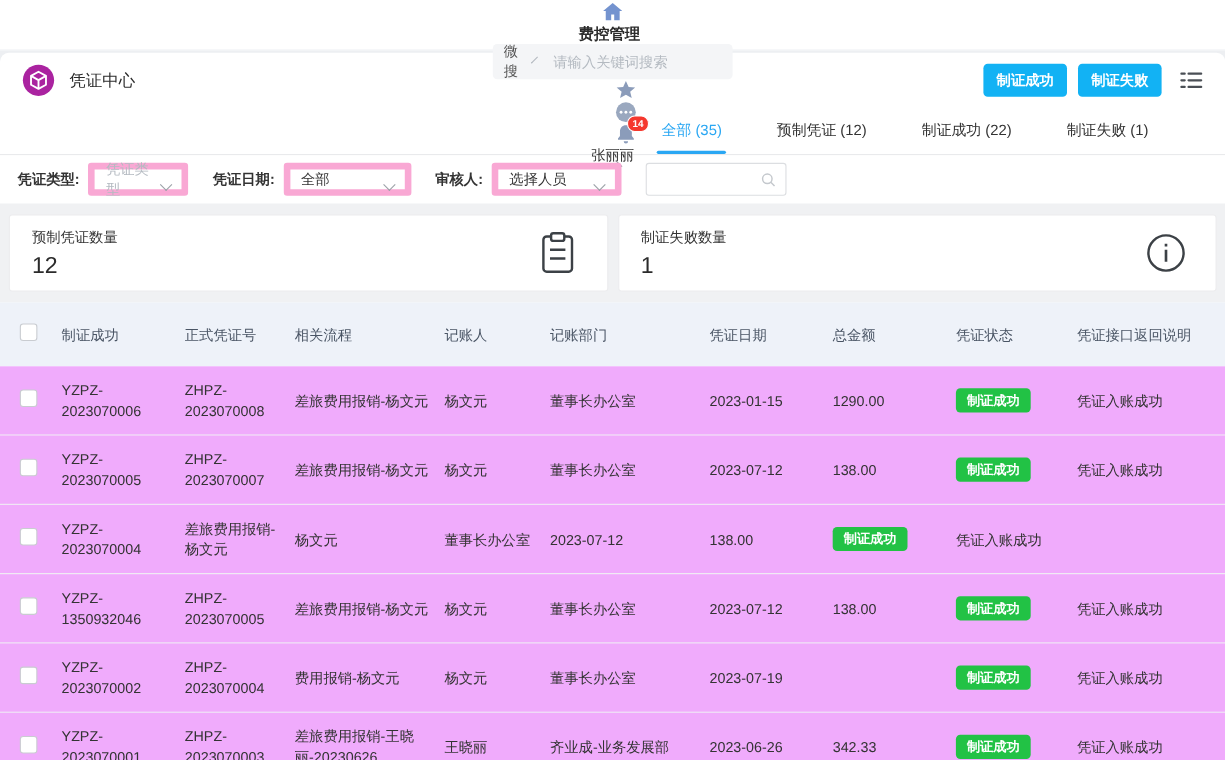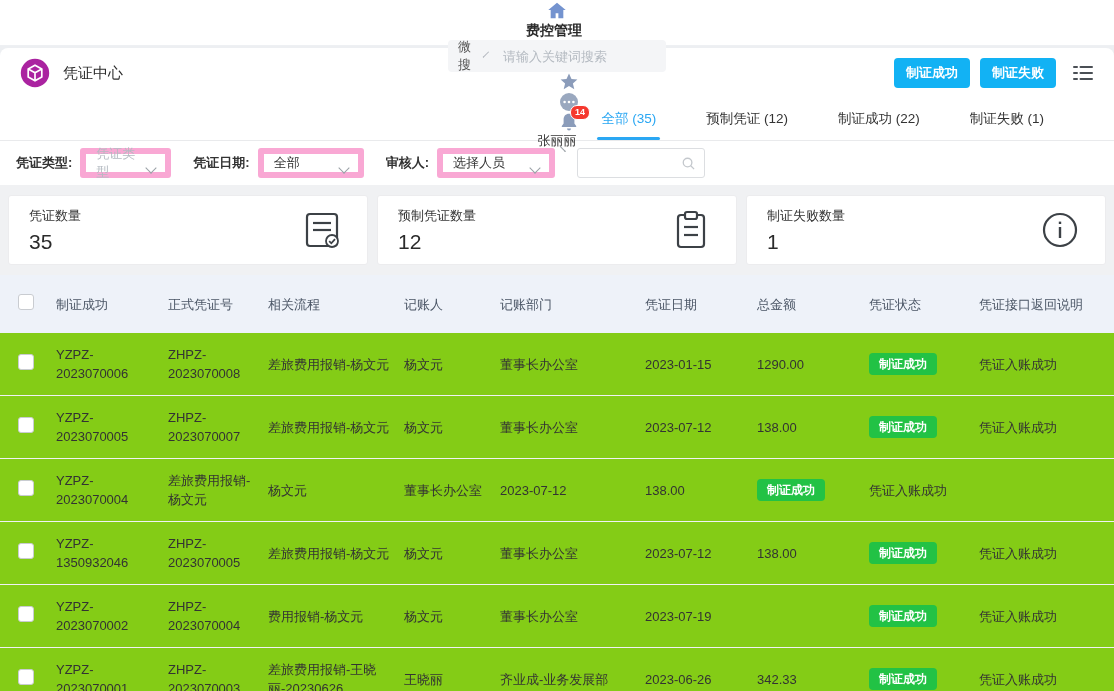--- a/index.html
+++ b/index.html
@@ -84,21 +84,21 @@
   .card .c-value { font-size:21px; color:#2b2b2b; margin-top:5px; }
   .card svg { flex:0 0 auto; }
   
   .thead, .trow {
     display:grid;
     grid-template-columns:38px 112px 100px 136px 96px 145px 112px 112px 110px 1fr;
     align-items:center; padding-left:18px;
   }
   .thead { background:#eef2f9; height:58px; font-weight:500; color:#4a5565; }
   .thead > div, .trow > div { padding-right:8px; line-height:19px; }
-  .trow { min-height:63px; border-bottom:1px solid #f0f1f3; background:#84cc16; padding-top:8px; padding-bottom:8px; }
+  .trow { min-height:63px; border-bottom:1px solid #f0f1f3; background:#f0abfc; padding-top:8px; padding-bottom:8px; }
   .cbx { width:16px; height:16px; border:1px solid #c9ccd1; border-radius:3px; background:#fff; cursor:pointer; }
   .badge {
     display:inline-block; background:#22c245; color:#fff; font-size:12px; font-weight:bold;
     padding:4px 10px; border-radius:4px; line-height:14px;
   }
   .num { letter-spacing:0; }
 </style>
 </head>
 <body>
 
@@ -176,50 +176,37 @@
     <div class="tab">制证成功 (22)</div>
     <div class="tab">制证失败 (1)</div>
   </div>
 
   <div class="filters">
     <span class="f-label">凭证类型:</span>
     <div class="select placeholder" style="width:91px">
       <span>凭证类型</span>
     </div>
     <span class="f-label">凭证日期:</span>
-    <div class="select" style="width:106px">
+    <div class="select" style="width:116px">
       <span>全部</span>
     </div>
     <span class="f-label">审核人:</span>
     <div class="select" style="width:118px">
       <span>选择人员</span>
     </div>
     <div class="f-search">
       <input style="">
       <svg width="15" height="15" viewBox="0 0 16 16">
         <circle cx="7" cy="7" r="4.6" fill="none" stroke="#c4c8cd" stroke-width="1.4"></circle>
         <line x1="10.4" y1="10.4" x2="14" y2="14" stroke="#c4c8cd" stroke-width="1.4"></line>
       </svg>
     </div>
   </div>
 
   <div class="stats">
-    <div class="card">
-      <div>
-        <div class="c-label">凭证数量</div>
-        <div class="c-value num">35</div>
-      </div>
-      <svg width="42" height="42" viewBox="0 0 42 42">
-        <rect x="6" y="5" width="30" height="32" rx="3" fill="none" stroke="#3c4146" stroke-width="2.2"></rect>
-        <line x1="12" y1="14" x2="30" y2="14" stroke="#3c4146" stroke-width="2.2"></line>
-        <line x1="12" y1="21" x2="30" y2="21" stroke="#3c4146" stroke-width="2.2"></line>
-        <circle cx="31" cy="32" r="6" fill="#fff" stroke="#3c4146" stroke-width="1.8"></circle>
-        <path d="M28.2 32.2 30.3 34.3 34 30.2" fill="none" stroke="#3c4146" stroke-width="1.8"></path>
-      </svg>
-    </div>
     <div class="card">
       <div>
         <div class="c-label">预制凭证数量</div>
         <div class="c-value num">12</div>
       </div>
       <svg width="42" height="42" viewBox="0 0 42 42">
         <rect x="8" y="6" width="26" height="32" rx="3" fill="none" stroke="#3c4146" stroke-width="2.2"></rect>
         <rect x="15" y="3" width="12" height="7" rx="2" fill="#fff" stroke="#3c4146" stroke-width="2.2"></rect>
         <line x1="14" y1="18" x2="28" y2="18" stroke="#3c4146" stroke-width="2.2"></line>
         <line x1="14" y1="26" x2="28" y2="26" stroke="#3c4146" stroke-width="2.2"></line>

